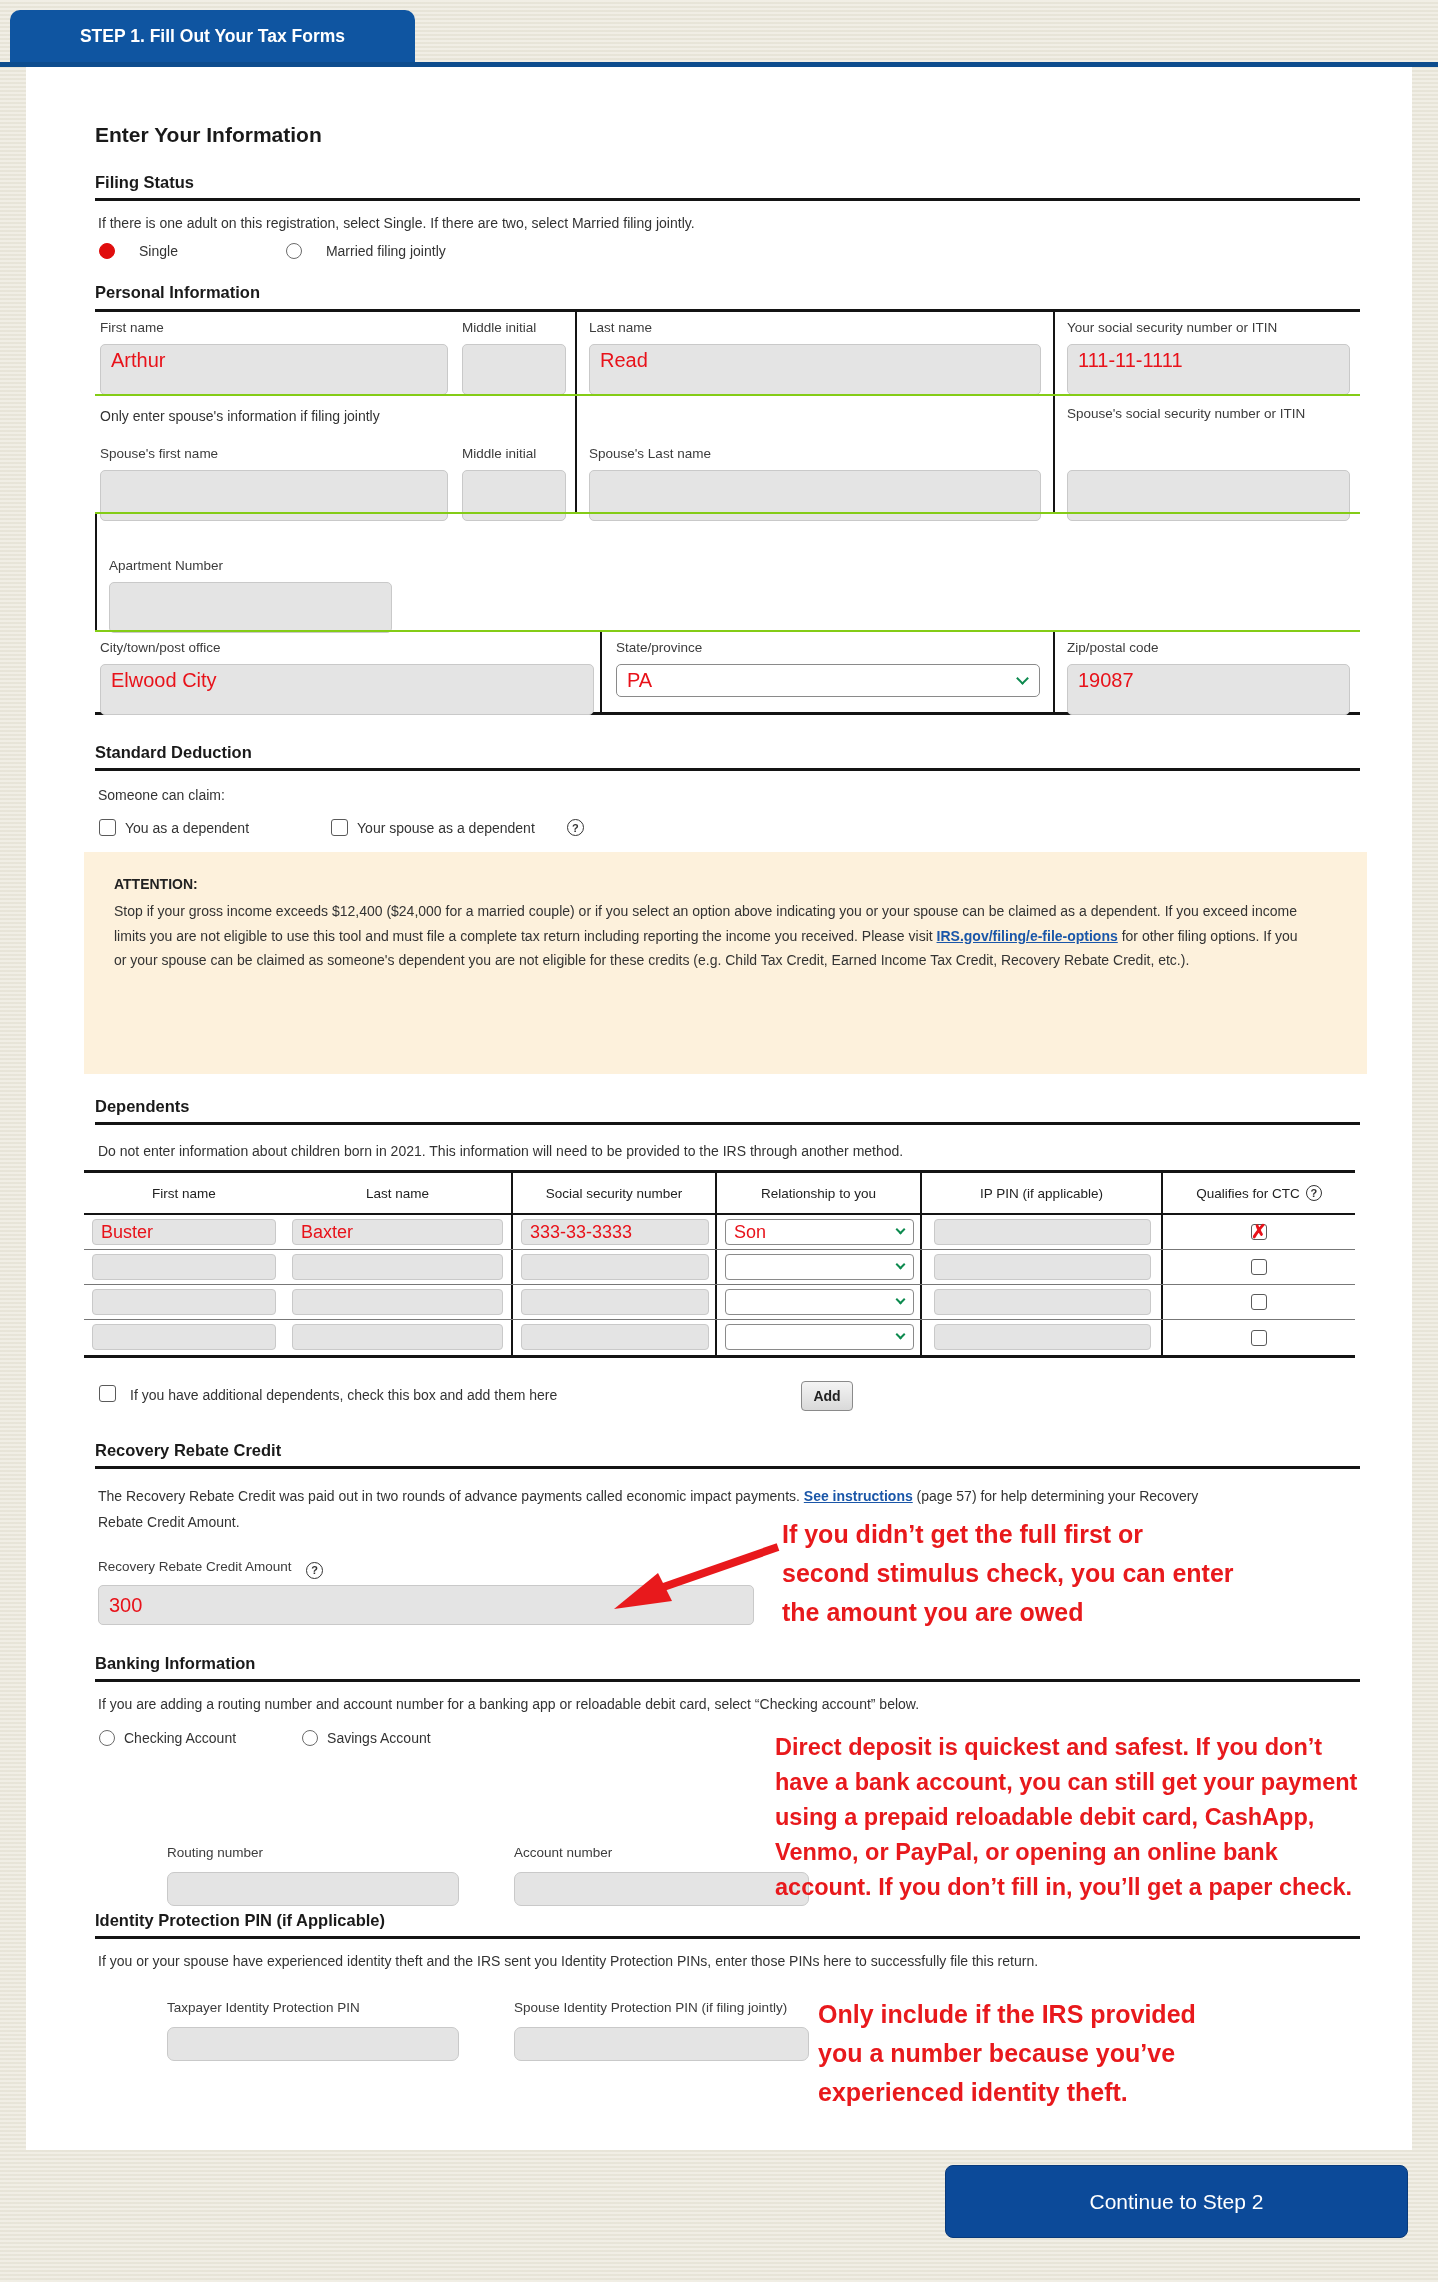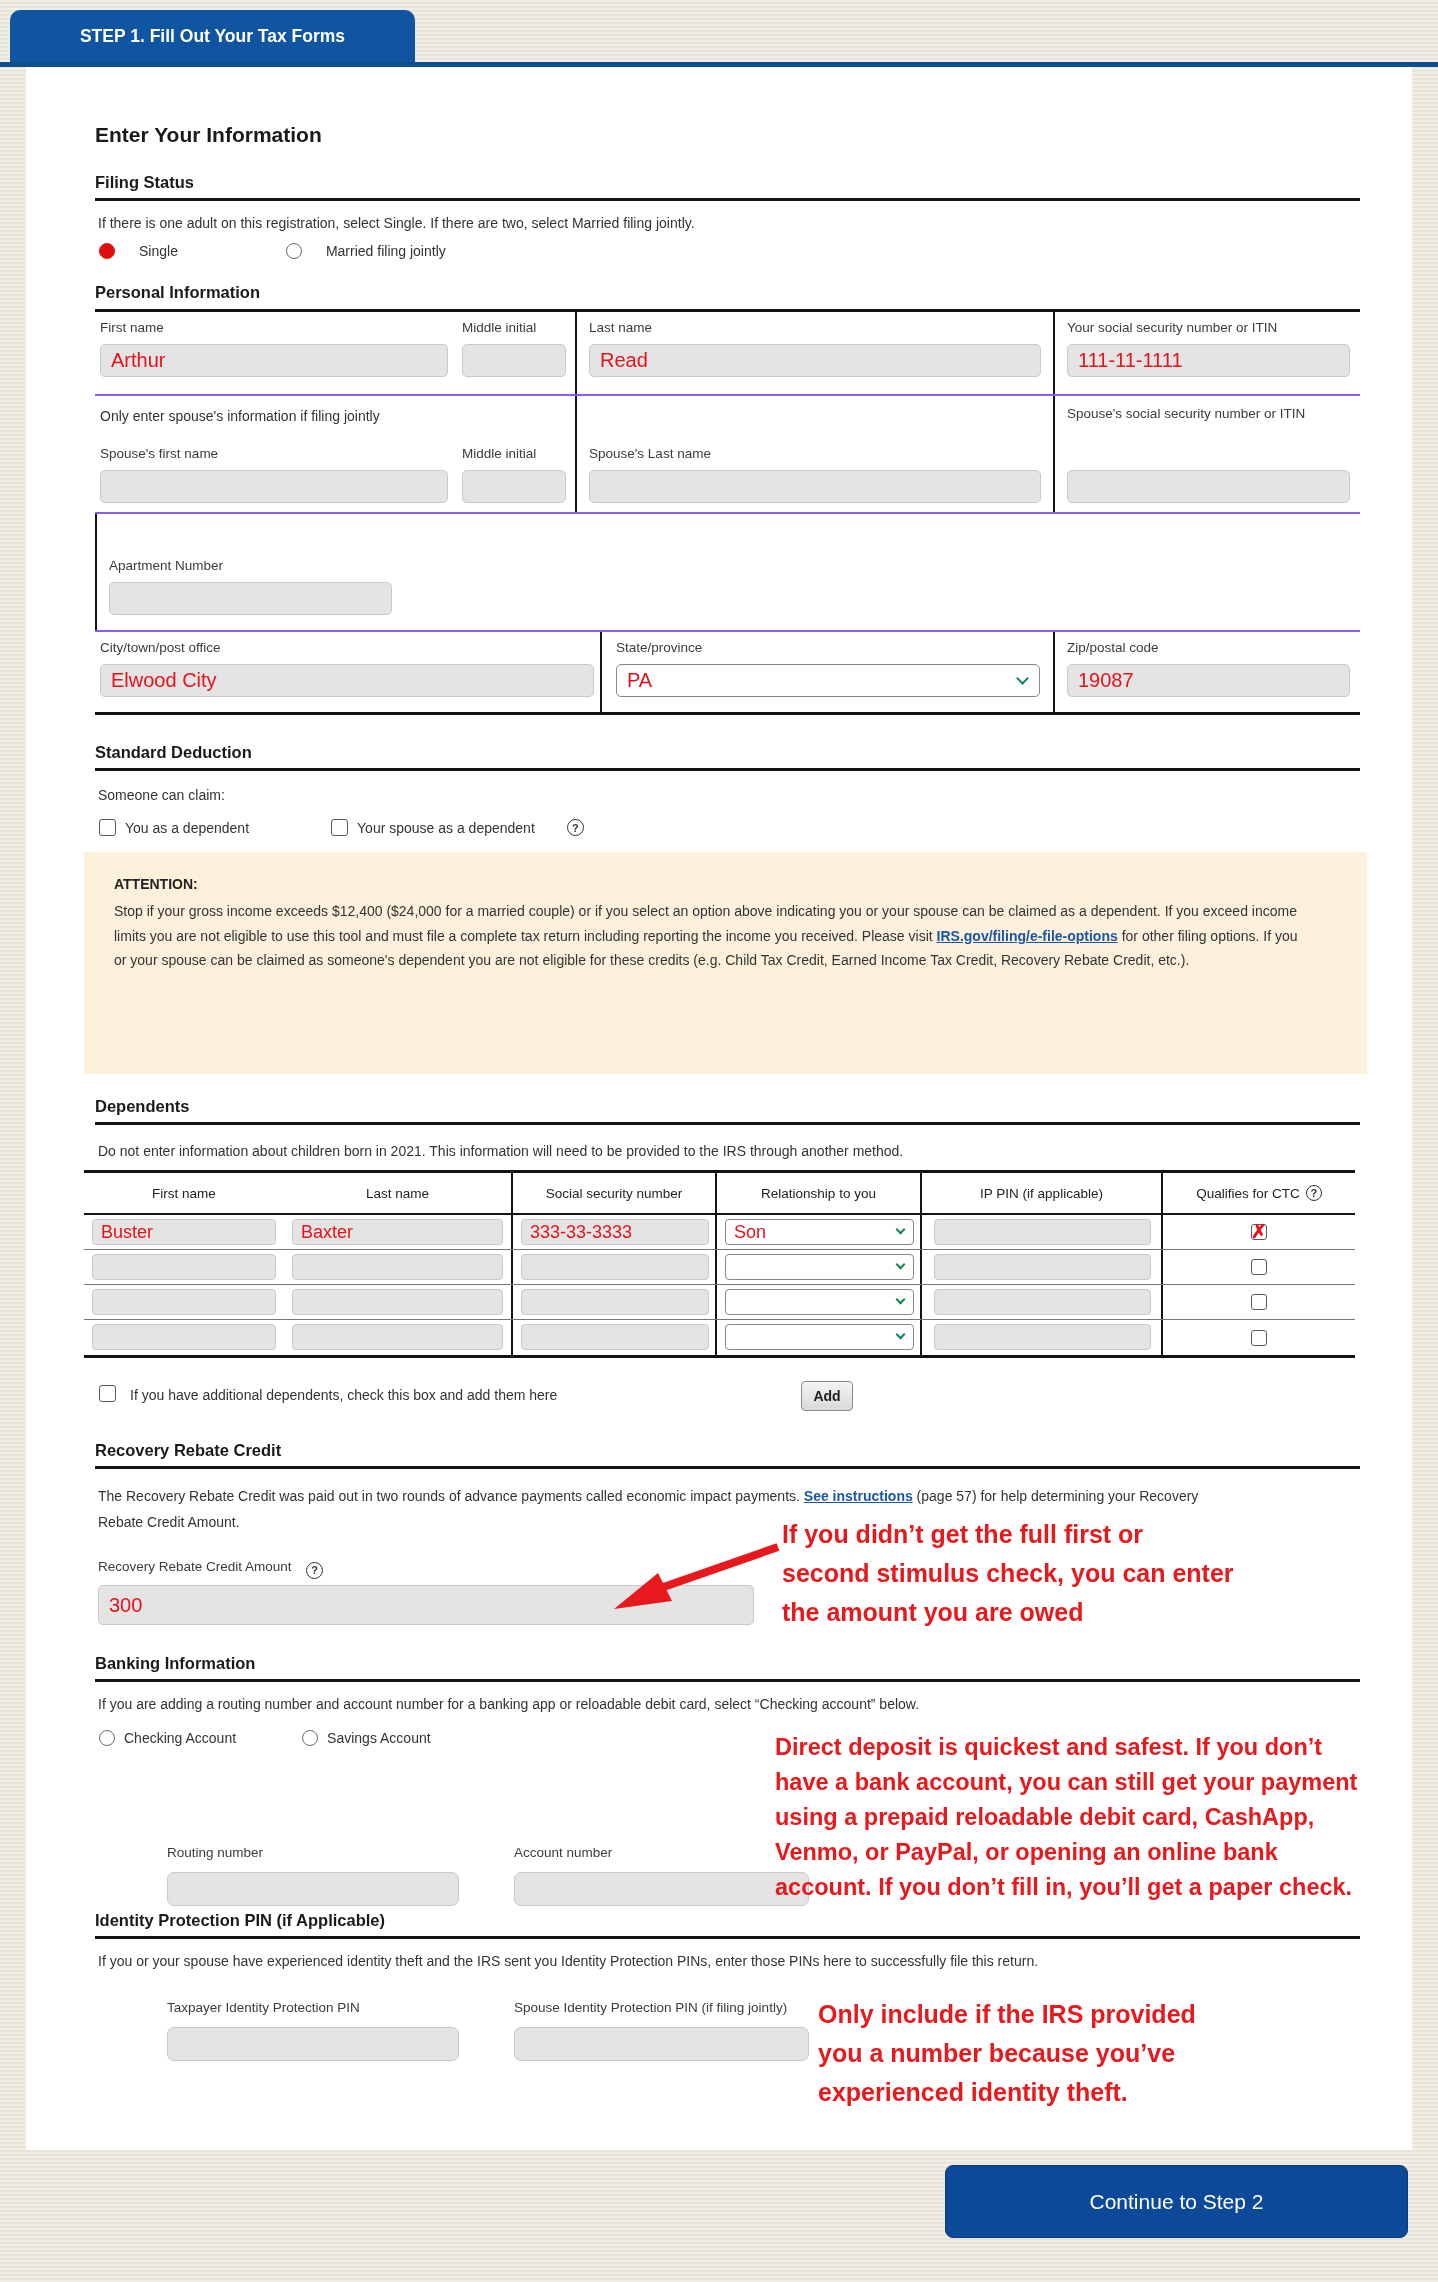--- a/index.html
+++ b/index.html
@@ -23,21 +23,21 @@
   .panel { position:absolute; left:26px; top:67px; width:1386px; height:2083px; background:#ffffff; overflow:hidden; }
   .sec { position:absolute; left:69px; width:1265px; }
 
   .pagetitle { font-size:21px; font-weight:bold; color:#1a1a1a; }
   .h2 { font-size:16.5px; font-weight:bold; color:#1a1a1a; }
   .rule { position:absolute; left:69px; width:1265px; height:3px; background:#141414; }
   .body-text { font-size:14px; color:#333; }
   .lbl { font-size:13.5px; color:#3c3c3c; }
 
   
-  .ginput { background:#e4e4e4; border:1px solid #c9c9c9; border-radius:5px; height:33px;
+  .ginput { background:#e4e4e4; border:1px solid #c9c9c9; border-radius:5px; height:51px;
             font-size:20px; color:#e8121a; line-height:31px; padding-left:10px; overflow:hidden; }
   .ginput.small { height:26px; font-size:18px; line-height:24px; padding-left:8px; border-radius:4px; }
   .sel { background:#fff; border:1px solid #8a8a8a; border-radius:5px; height:33px; position:relative;
          font-size:20px; color:#e8121a; line-height:31px; padding-left:10px; }
   .sel.small { height:26px; font-size:18px; line-height:24px; border-radius:4px; padding-left:8px; }
   .chev { position:absolute; right:12px; top:50%; width:9px; height:9px; margin-top:-7px;
           border-right:2.5px solid #0d8a4f; border-bottom:2.5px solid #0d8a4f; transform:rotate(45deg); }
   .sel.small .chev { width:7px; height:7px; right:9px; border-width:2px; margin-top:-6px; }
 
   
@@ -46,21 +46,21 @@
   .cbx { display:inline-block; width:17px; height:17px; border:1.6px solid #5a5a5a; border-radius:3px; background:#fff; vertical-align:-3px; }
   .help { display:inline-flex; align-items:center; justify-content:center; width:17px; height:17px;
           border:1.6px solid #333; border-radius:50%; font-size:11px; font-weight:bold; color:#333; vertical-align:-3px; }
   .ctrl-row { display:flex; align-items:center; font-size:14px; color:#333; }
 
   
   .lnk { color:#1a56a8; font-weight:bold; text-decoration:underline; cursor:pointer; }
 
   
   .pi-table { position:absolute; left:69px; top:242px; width:1265px; border-top:3px solid #141414; border-bottom:3px solid #141414; }
-  .pi-row { display:grid; position:relative; border-top:2px solid #8b5cf6; }
+  .pi-row { display:grid; position:relative; border-top:2px solid #84cc16; }
   .pi-row:first-child { border-top:none; }
   .rowA { grid-template-columns:480px 478px 307px; height:82px; }
   .rowB { grid-template-columns:480px 478px 307px; height:118px; }
   .rowC { grid-template-columns:958px 307px; height:118px; }
   .rowD { grid-template-columns:505px 453px 307px; height:82px; }
   .pi-cell { position:relative; }
   .pi-cell.bl { border-left:2px solid #141414; }
 
   
   .attn { position:absolute; left:58px; top:785px; width:1283px; height:222px; background:#fdf1dc; padding:24px 30px; }

